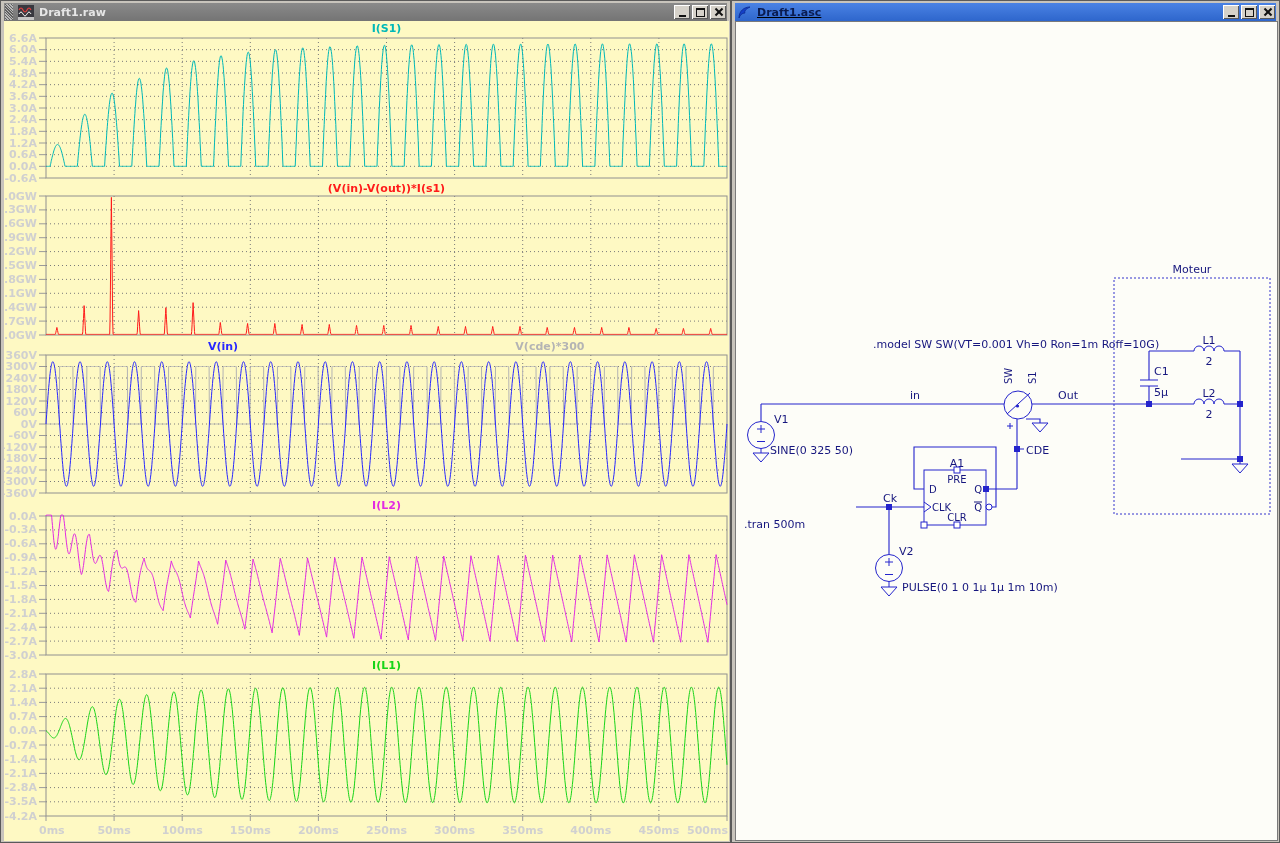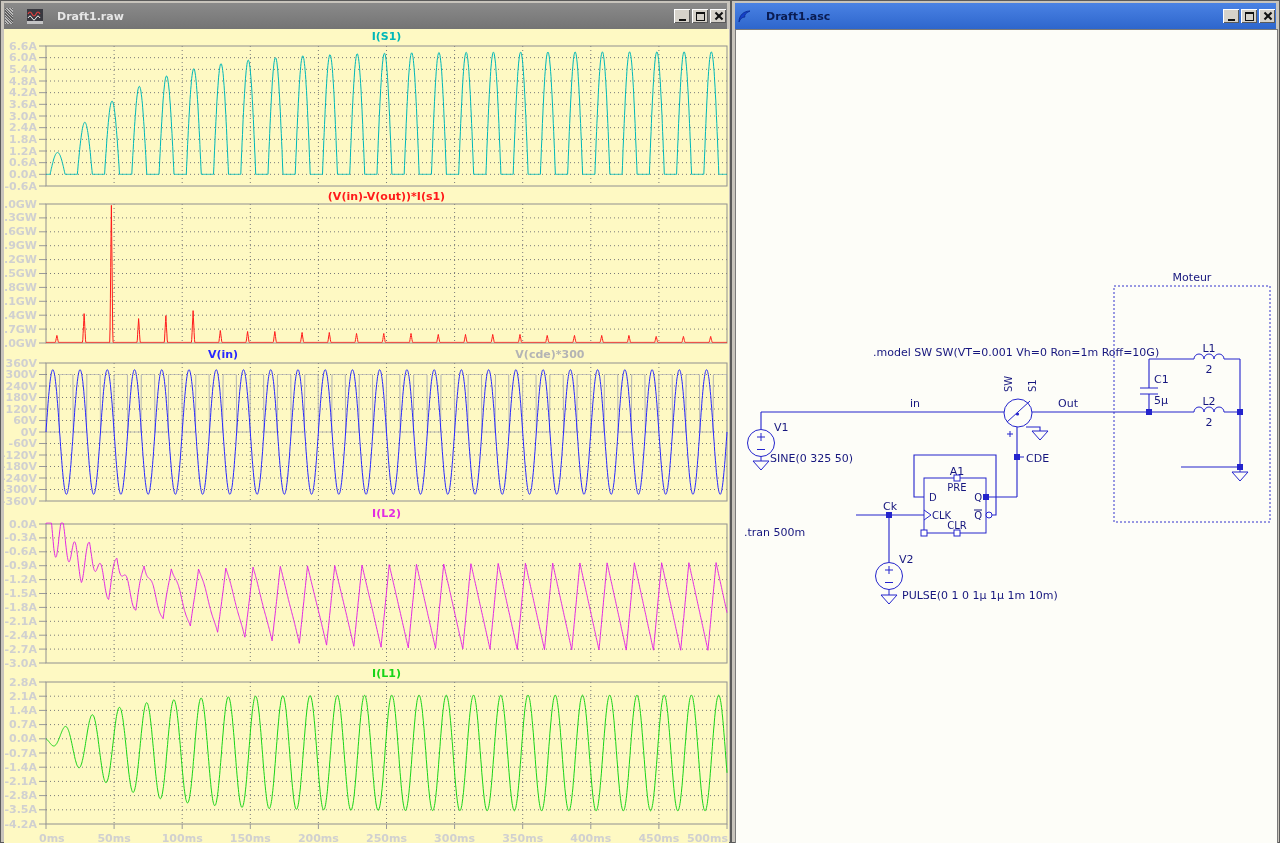--- a/index.html
+++ b/index.html
@@ -2,23 +2,23 @@
 <html><head>
 <meta charset="utf-8">
 <style>
   html,body{margin:0;padding:0;background:#404040;}
   #root{position:relative;width:1280px;height:843px;overflow:hidden;
         font-family:"DejaVu Sans",sans-serif;background:#c8c4bc;}
   .win{position:absolute;box-sizing:border-box;background:#c8c4bc;
        border:1px solid #5a5a5a;padding:2px 3px 3px 3px;}
   #win-left{left:0;top:0;width:731px;height:843px;}
   #win-right{left:731px;top:0;width:549px;height:843px;}
-  .tbar{height:26px;display:flex;align-items:center;gap:14px;padding:0 1px;}
+  .tbar{height:18px;display:flex;align-items:center;gap:5px;padding:0 1px;}
   .tbar.gray{background:linear-gradient(#8a8a8a,#747474);}
-  .tbar.blue{background:linear-gradient(#4a82e4,#2e66cc);}
+  .tbar.blue{background:linear-gradient(#4a82e4,#2e66cc);text-decoration:underline;}
   .grip{width:8px;height:16px;background:repeating-linear-gradient(45deg,#b8b8b8 0 1px,#606060 1px 2px);}
   .ttext{font-size:11px;font-weight:bold;white-space:nowrap;}
   .ttext.gray{color:#e6e6e6;}
   .ttext.blue{color:#0a1c52;}
   .tbtns{margin-left:auto;display:flex;gap:2px;}
   .tbtn{width:16px;height:14px;background:#d6d2ca;position:relative;
         box-shadow:inset 1px 1px 0 #ffffff, inset -1px -1px 0 #5a5a5a;
         display:flex;align-items:center;justify-content:center;cursor:default;}
   .gl-min{width:7px;height:2px;background:#111;margin-top:7px;}
   .gl-max{width:7px;height:6px;border:1px solid #111;border-top:2px solid #111;}

